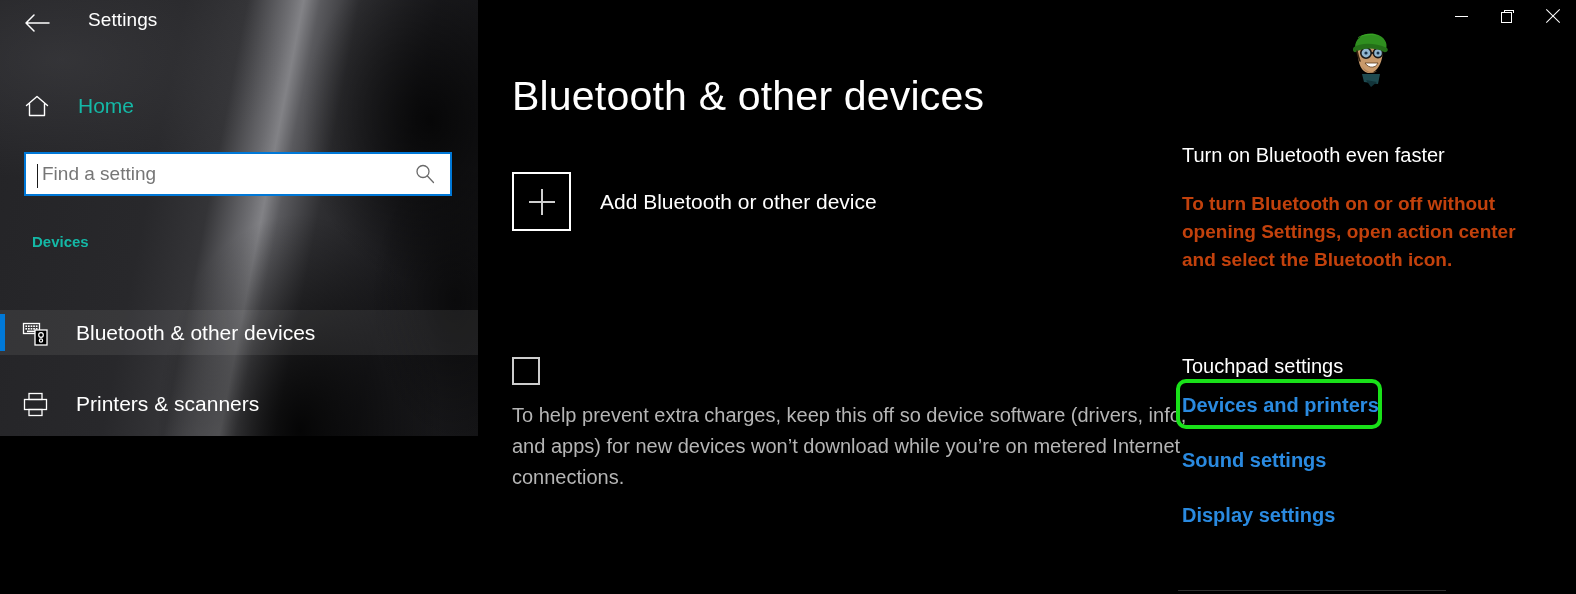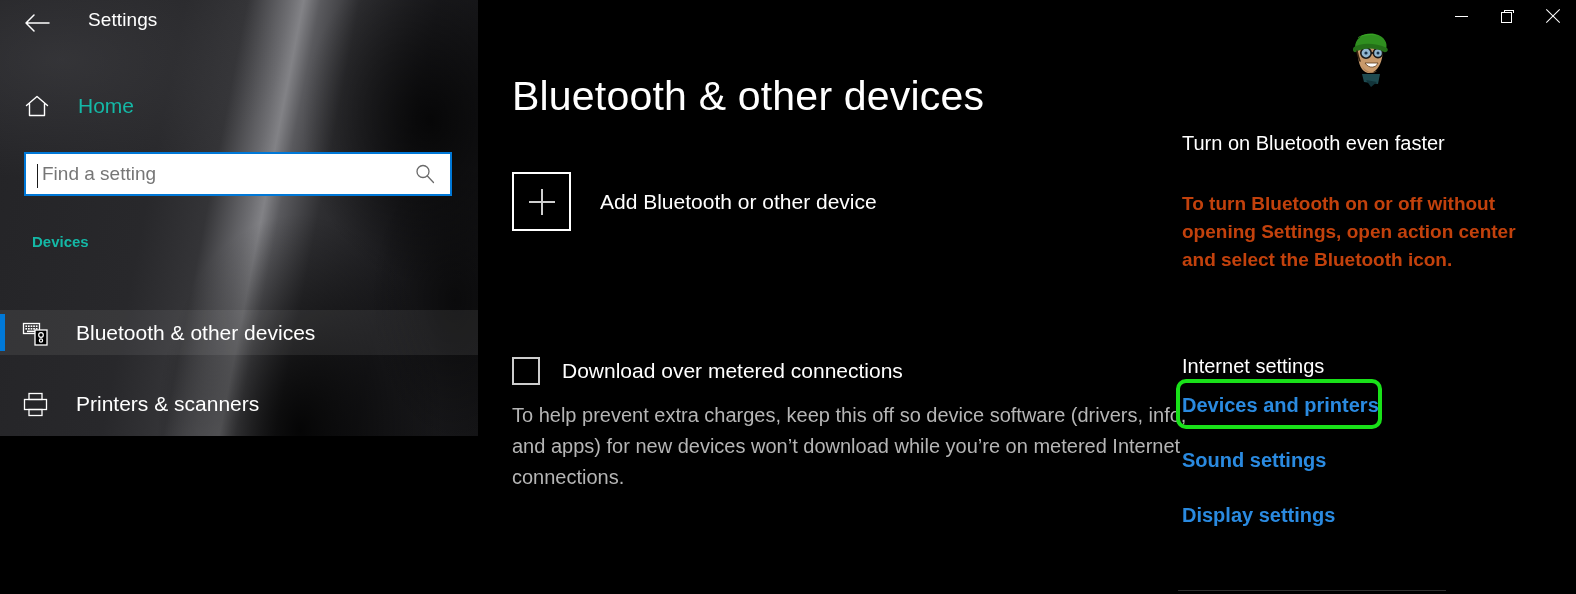--- a/index.html
+++ b/index.html
@@ -251,21 +251,21 @@
   }
 
   
   .right-panel {
     position: absolute;
     left: 1182px; top: 0;
     width: 394px; height: 594px;
   }
   .rp-heading {
     position: absolute;
-    left: 0; top: 132px;
+    left: 0; top: 144px;
     font-size: 20px;
     color: #ffffff;
     white-space: nowrap;
   }
   .rp-desc {
     position: absolute;
     left: 0; top: 190px;
     width: 360px;
     font-size: 19px;
     line-height: 28px;
@@ -472,31 +472,30 @@
 
     <div class="page-title">Bluetooth &amp; other devices</div>
 
     <div class="add-device-row">
       <div class="add-box"></div>
       <div class="add-label">Add Bluetooth or other device</div>
     </div>
 
     <div class="metered-row">
       <div class="checkbox"></div>
-      <div class="metered-label">Download over metered connections</div>
     </div>
 
     <div class="metered-desc">To help prevent extra charges, keep this off so device software (drivers, info, and apps) for new devices won’t download while you’re on metered Internet connections.</div>
   </div>
 
   <div class="right-panel">
     <div class="rp-heading">Turn on Bluetooth even faster</div>
     <div class="rp-desc">To turn Bluetooth on or off without opening Settings, open action center and select the Bluetooth icon.</div>
 
-    <div class="rp-related-heading">Internet settings</div>
+    <div class="rp-related-heading">Touchpad settings</div>
 
     <div class="rp-links">
       <div class="rp-link-wrap">
         <a class="rp-link" href="#">Devices and printers</a>
         <div class="annot-box"></div>
       </div>
       <a class="rp-link" href="#">Sound settings</a>
       <a class="rp-link" href="#">Display settings</a>
     </div>
   </div>

